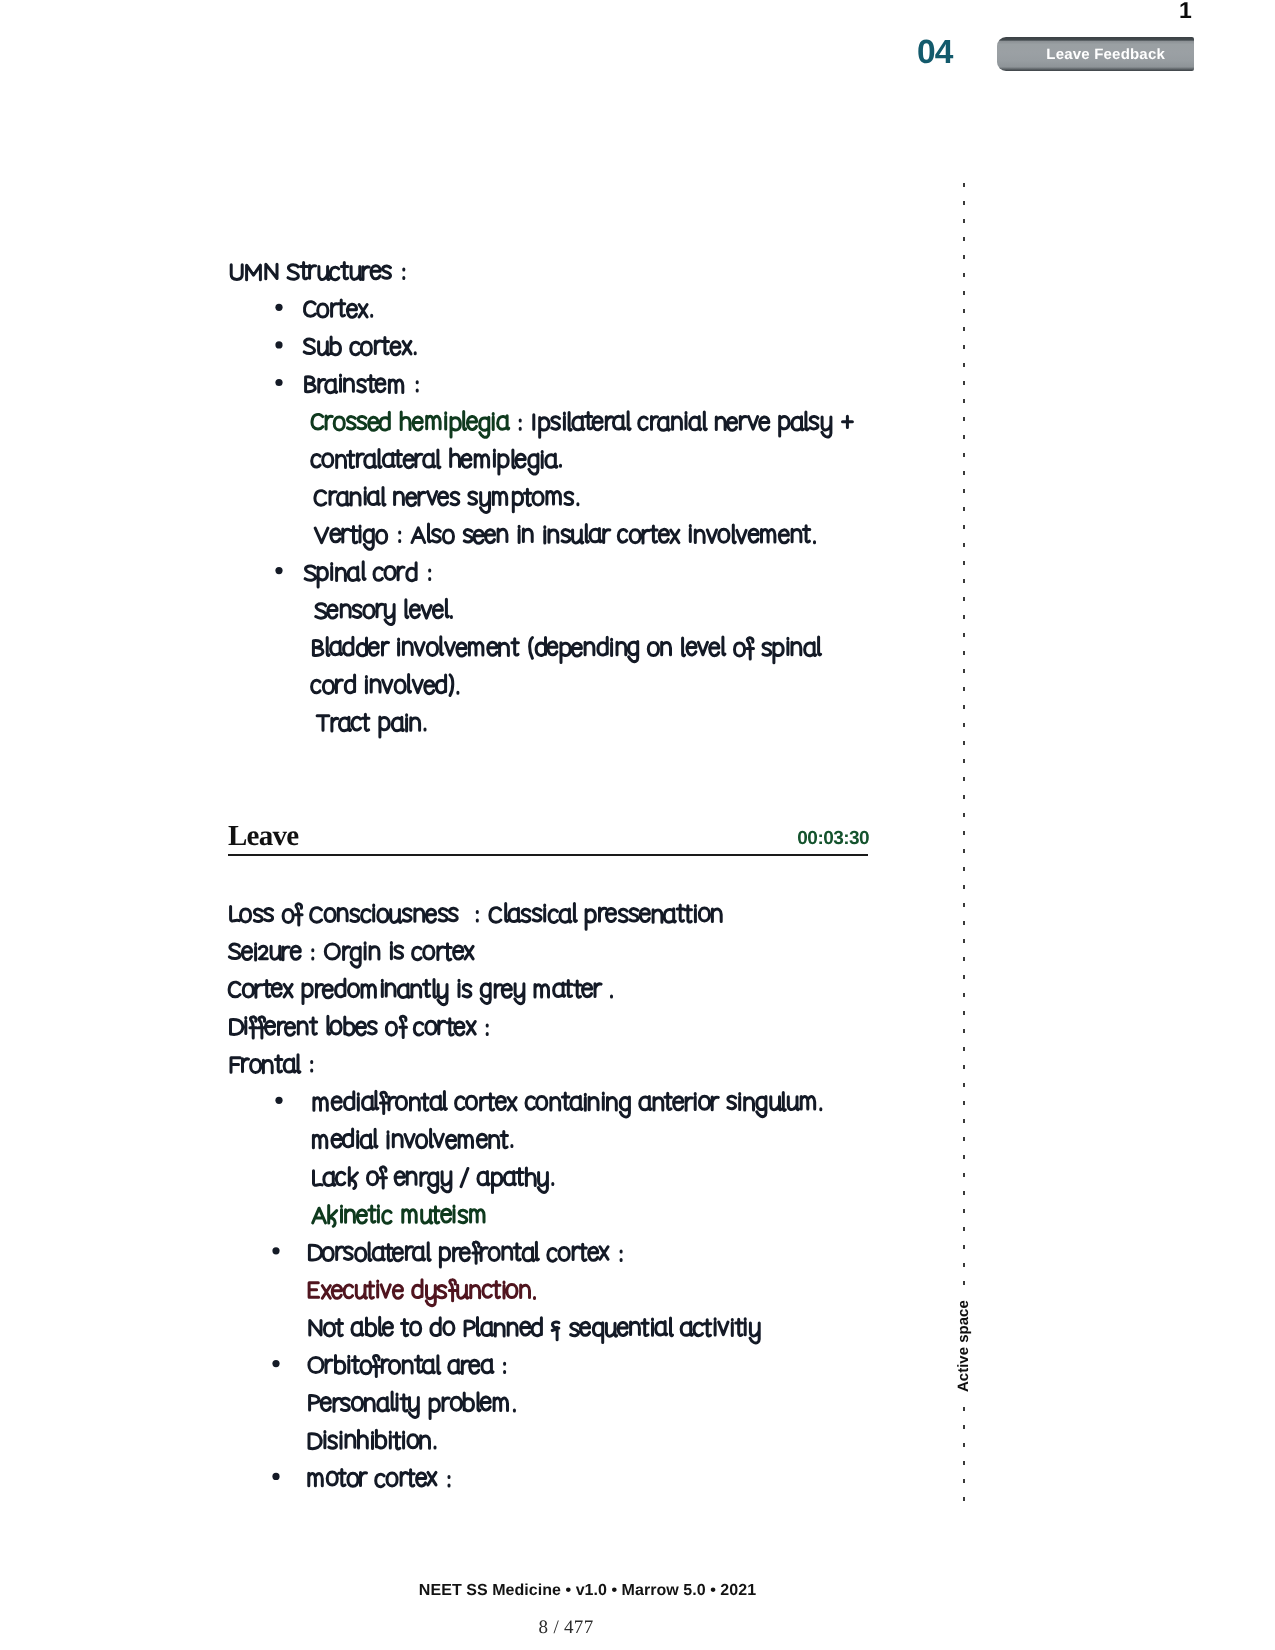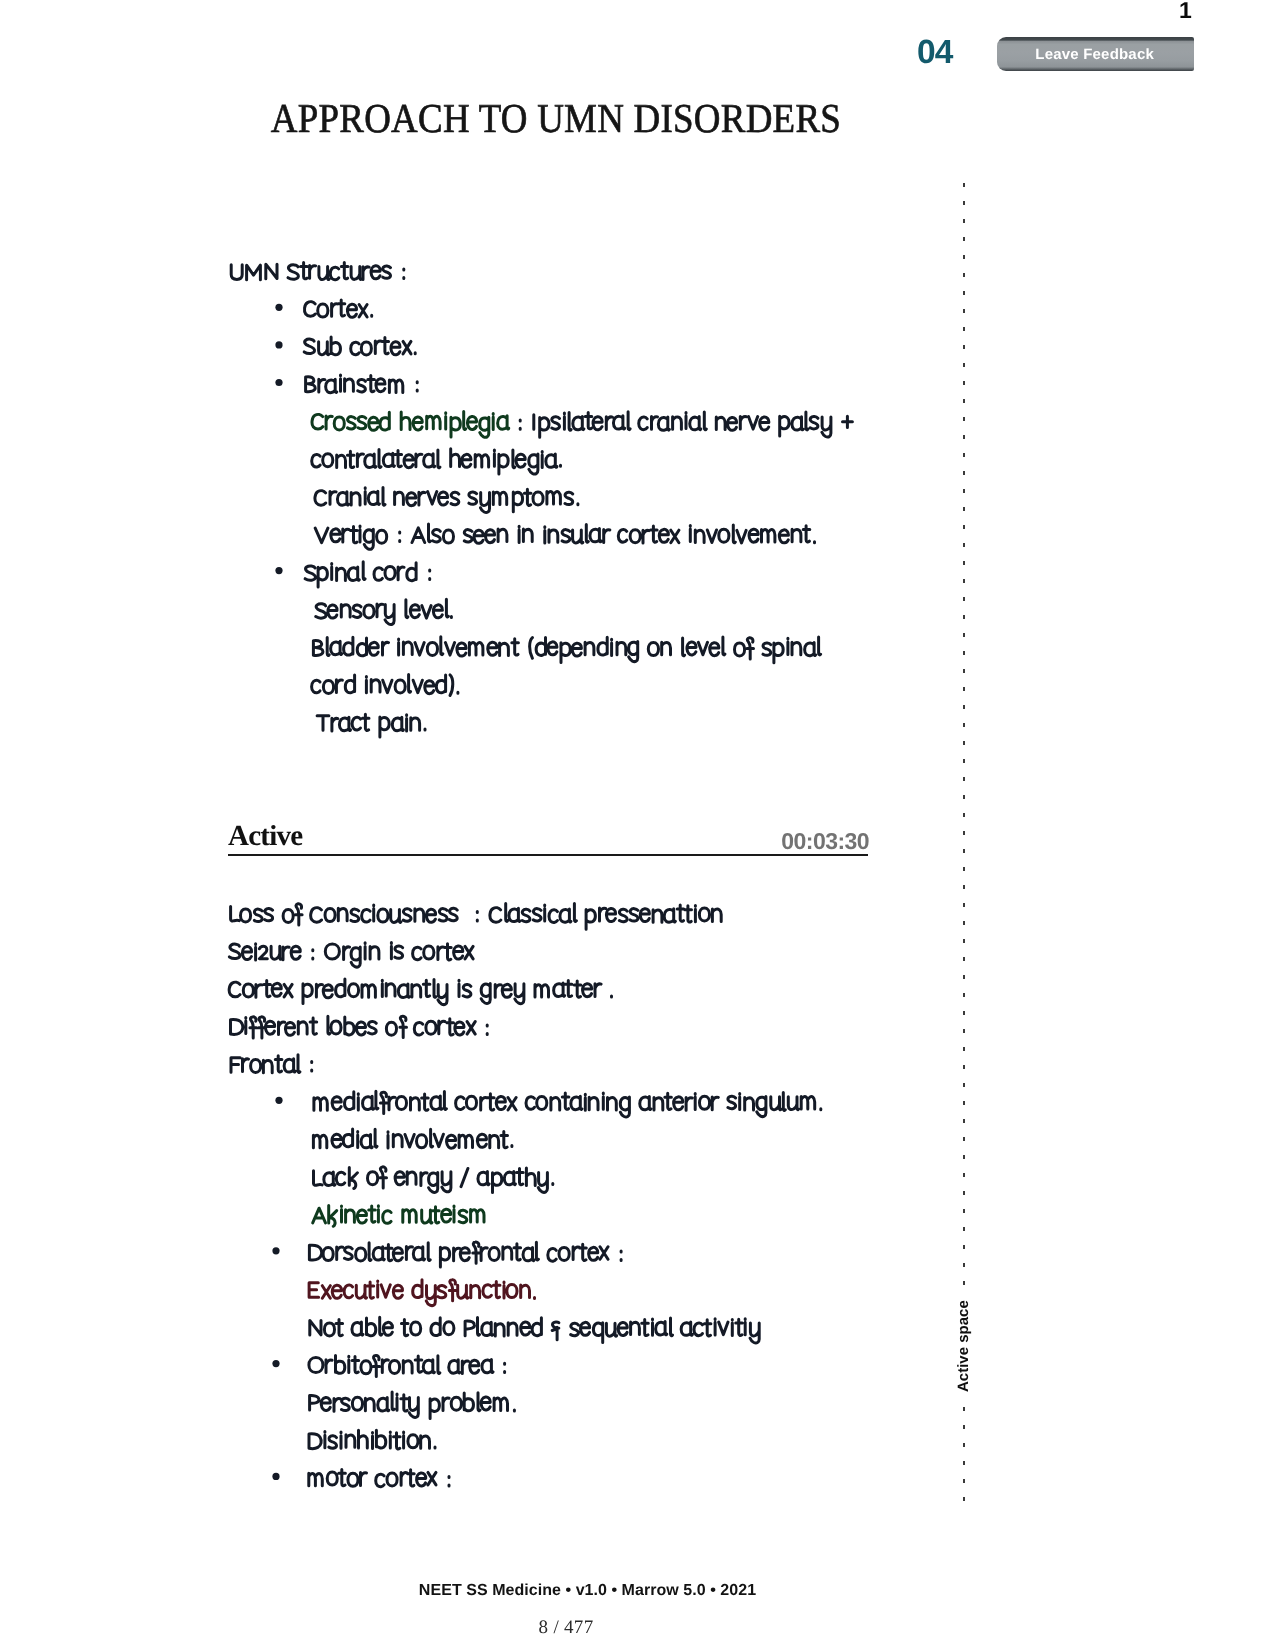--- a/index.html
+++ b/index.html
@@ -12,21 +12,21 @@
   
   #page-num-top{position:absolute;left:1179px;top:-3px;width:50px;text-align:left;
      font-family:"Liberation Sans",sans-serif;font-weight:bold;font-size:23px;color:#0b0b0b;}
   #counter{position:absolute;left:917px;top:34px;font-family:"Liberation Sans",sans-serif;
      font-weight:bold;font-size:33.5px;color:#135a6c;letter-spacing:-0.9px;}
   #feedback-btn{position:absolute;left:997px;top:37px;width:197px;height:34px;
      border-radius:9px 2px 2px 9px;
      background:linear-gradient(180deg,#3b4145 0%,#434a4e 9%,#8d9296 13%,#9aa0a3 22%,#9ba0a4 45%,#979da1 70%,#8e9498 88%,#5a6064 95%,#3c4246 100%);
      border-left:2px solid #3a4044;
      color:#ffffff;font-family:"Liberation Sans",sans-serif;font-size:15px;font-weight:bold;
-     display:flex;align-items:center;justify-content:flex-end;padding-right:40px;
+     display:flex;align-items:center;justify-content:flex-end;padding-right:29px;
      box-sizing:border-box;letter-spacing:0.2px;border:none;}
 
   
   #doc-title{position:absolute;left:0px;top:94px;width:1275px;text-align:center;font-size:0;}
   #doc-title span{display:inline-block;font-family:"Liberation Serif",serif;font-size:41px;
      color:#151515;letter-spacing:0.3px;transform:scaleX(0.9) translateX(-91px);
      transform-origin:center top;-webkit-text-stroke:0.7px #151515;}
 
   
   .divider{position:absolute;left:963px;width:2px;
@@ -40,40 +40,39 @@
      -webkit-font-smoothing:antialiased;}
 
   
   #hand-svg{position:absolute;left:0;top:0;width:1275px;height:1650px;pointer-events:none;}
 
   
   #sec-head{position:absolute;left:228px;top:820px;width:640px;height:34px;}
   #sec-head .h{position:absolute;left:0;top:0;font-family:"Liberation Serif",serif;
      font-weight:bold;font-size:29px;color:#111;letter-spacing:-0.75px;}
   #sec-head .t{position:absolute;right:-1px;top:8px;font-family:"Liberation Sans",sans-serif;
-     font-size:23px;font-weight:bold;color:#737373;letter-spacing:-0.55px;}
+     font-size:19px;font-weight:bold;color:#14532d;letter-spacing:-0.55px;}
   #sec-rule{position:absolute;left:228px;top:854px;width:640px;border-top:2px solid #1a1a1a;}
 
   
   #footer{position:absolute;left:-50px;top:1582px;width:1275px;text-align:center;
      font-family:"Liberation Sans",sans-serif;font-size:16px;font-weight:bold;color:#131313;
      letter-spacing:0.05px;}
   #pagecount{position:absolute;left:-1px;top:1617px;width:1134px;text-align:center;
      font-family:"Liberation Serif",serif;font-size:19px;color:#2a2a2a;letter-spacing:0.3px;}
 </style>
 </head>
 <body>
 
 <div class="page">
 
   <div id="page-num-top">1</div>
   <div id="counter">04</div>
   <div id="feedback-btn">Leave Feedback</div>
 
-  <div id="doc-title"><span>APPROACH TO UMN DISORDERS</span></div>
 
   <div id="divider-top" class="divider"></div>
   <div id="divider-bot" class="divider"></div>
   <div id="active-space">Active space</div>
 
   <svg id="hand-svg" viewBox="0 0 1275 1650">
       <g>
         <path d="M 231.2 264.8 L 231.2 274.6 C 231.2 278.1 234.0 279.4 236.9 279.4 C 239.7 279.4 242.2 278.1 242.2 274.6 L 242.2 264.8 M 246.6 279.7 L 246.6 265.2 L 253.5 275.1 L 260.4 265.2 L 260.4 279.7 M 265.8 278.7 L 265.8 264.2 L 277.0 278.5 L 277.0 264.2 M 297.9 266.9 C 297.2 264.8 292.0 264.0 289.5 266.0 C 287.3 267.7 288.9 270.4 292.4 271.6 C 296.4 272.8 298.8 274.3 298.3 276.6 C 297.9 279.3 292.2 280.4 288.0 277.7 M 303.6 262.6 L 303.6 276.7 C 303.6 278.9 305.1 279.4 306.9 278.2 M 300.6 266.5 L 307.2 266.5 M 309.6 265.6 L 309.6 278.3 M 309.6 270.6 C 310.5 267.1 312.9 265.1 315.6 265.9 M 318.9 266.6 L 318.9 275.6 C 318.9 279.0 321.7 280.4 324.1 279.0 C 326.0 278.0 327.4 276.0 327.6 273.7 M 327.6 266.6 L 327.6 277.7 C 327.6 279.6 328.5 280.1 329.2 279.0 M 338.7 268.9 C 337.1 266.8 334.1 266.5 332.1 268.4 C 329.7 270.8 329.7 276.5 332.1 278.7 C 334.1 280.4 337.1 280.0 338.7 277.8 M 344.3 262.6 L 344.3 276.7 C 344.3 278.9 345.8 279.4 347.6 278.2 M 341.3 266.5 L 347.9 266.5 M 351.1 266.5 L 351.1 275.5 C 351.1 278.8 353.8 280.2 356.2 278.8 C 358.1 277.8 359.5 275.8 359.8 273.6 M 359.8 266.5 L 359.8 277.6 C 359.8 279.5 360.6 280.0 361.3 278.8 M 363.0 266.7 L 363.0 279.5 M 363.0 271.7 C 364.0 268.2 366.3 266.2 369.1 267.1 M 371.3 271.2 L 380.1 271.2 C 380.5 267.7 378.0 265.4 375.4 265.8 C 372.3 266.3 370.8 269.4 371.1 272.8 C 371.4 276.7 373.6 279.2 376.4 278.7 C 378.0 278.4 379.4 277.3 380.0 275.7 M 390.5 267.7 C 388.9 265.7 385.0 265.2 383.4 267.2 C 382.1 269.0 383.2 271.0 385.6 271.7 C 388.7 272.7 390.5 273.5 390.5 275.5 C 390.5 278.0 386.5 279.5 382.8 277.2 M 403.8 269.1 L 403.8 270.1 M 403.8 277.5 L 403.8 278.5" fill="none" stroke="#141a26" stroke-width="3" stroke-linecap="round" stroke-linejoin="round" aria-label="UMN Structures :"></path>
         <title>UMN Structures :</title>
       </g>
@@ -194,20 +193,20 @@
         <title>Disinhibition.</title>
       </g>
       <g>
         <circle cx="276" cy="1476.4" r="3.6" fill="#141a26"></circle>
         <path d="M 308.8 1473.3 L 308.8 1485.8 M 308.8 1476.6 C 309.9 1474.1 312.1 1472.6 313.9 1474.1 C 315.0 1475.1 315.4 1476.8 315.4 1478.8 L 315.4 1485.8 M 315.4 1476.6 C 316.5 1474.1 318.7 1472.6 320.5 1474.1 C 321.6 1475.1 322.3 1476.8 322.3 1478.8 L 322.3 1485.8 M 332.2 1472.1 C 329.2 1472.1 327.2 1474.9 327.2 1478.6 C 327.2 1482.4 329.2 1485.1 332.2 1485.1 C 335.3 1485.1 337.3 1482.4 337.3 1478.6 C 337.3 1474.9 335.3 1472.1 332.2 1472.1 Z M 341.8 1469.4 L 341.8 1483.5 C 341.8 1485.7 343.3 1486.2 345.1 1485.0 M 338.8 1473.3 L 345.4 1473.3 M 352.9 1473.3 C 349.9 1473.3 347.9 1476.1 347.9 1479.8 C 347.9 1483.6 349.9 1486.3 352.9 1486.3 C 356.0 1486.3 358.0 1483.6 358.0 1479.8 C 358.0 1476.1 356.0 1473.3 352.9 1473.3 Z M 360.5 1472.6 L 360.5 1485.4 M 360.5 1477.6 C 361.5 1474.1 363.8 1472.1 366.5 1473.0 M 384.1 1475.9 C 382.6 1473.8 379.5 1473.6 377.5 1475.4 C 375.1 1477.8 375.1 1483.6 377.5 1485.7 C 379.5 1487.4 382.6 1487.1 384.1 1484.8 M 392.1 1473.0 C 389.0 1473.0 387.0 1475.7 387.0 1479.5 C 387.0 1483.2 389.0 1486.0 392.1 1486.0 C 395.1 1486.0 397.1 1483.2 397.1 1479.5 C 397.1 1475.7 395.1 1473.0 392.1 1473.0 Z M 401.1 1472.4 L 401.1 1485.2 M 401.1 1477.4 C 402.1 1473.9 404.4 1471.9 407.1 1472.8 M 410.6 1469.8 L 410.6 1483.9 C 410.6 1486.1 412.2 1486.6 413.9 1485.4 M 407.6 1473.7 L 414.2 1473.7 M 416.9 1478.4 L 425.7 1478.4 C 426.0 1474.9 423.6 1472.7 420.9 1473.0 C 417.8 1473.5 416.3 1476.7 416.6 1480.0 C 417.0 1483.9 419.2 1486.4 421.9 1485.9 C 423.6 1485.7 424.9 1484.5 425.5 1482.9 M 427.9 1472.4 L 436.0 1484.9 M 436.0 1472.4 L 427.9 1484.9 M 449.0 1476.6 L 449.0 1477.6 M 449.0 1485.0 L 449.0 1486.0" fill="none" stroke="#141a26" stroke-width="3" stroke-linecap="round" stroke-linejoin="round" aria-label="motor cortex :"></path>
         <title>motor cortex :</title>
       </g>
     </svg>
 
   <div id="sec-head">
-    <span class="h">Active</span>
+    <span class="h">Leave</span>
     <span class="t">00:03:30</span>
   </div>
   <div id="sec-rule"></div>
 
   <div id="footer">NEET SS Medicine • v1.0 • Marrow 5.0 • 2021</div>
   <div id="pagecount">8 / 477</div>
 </div>
 
 </body></html>

